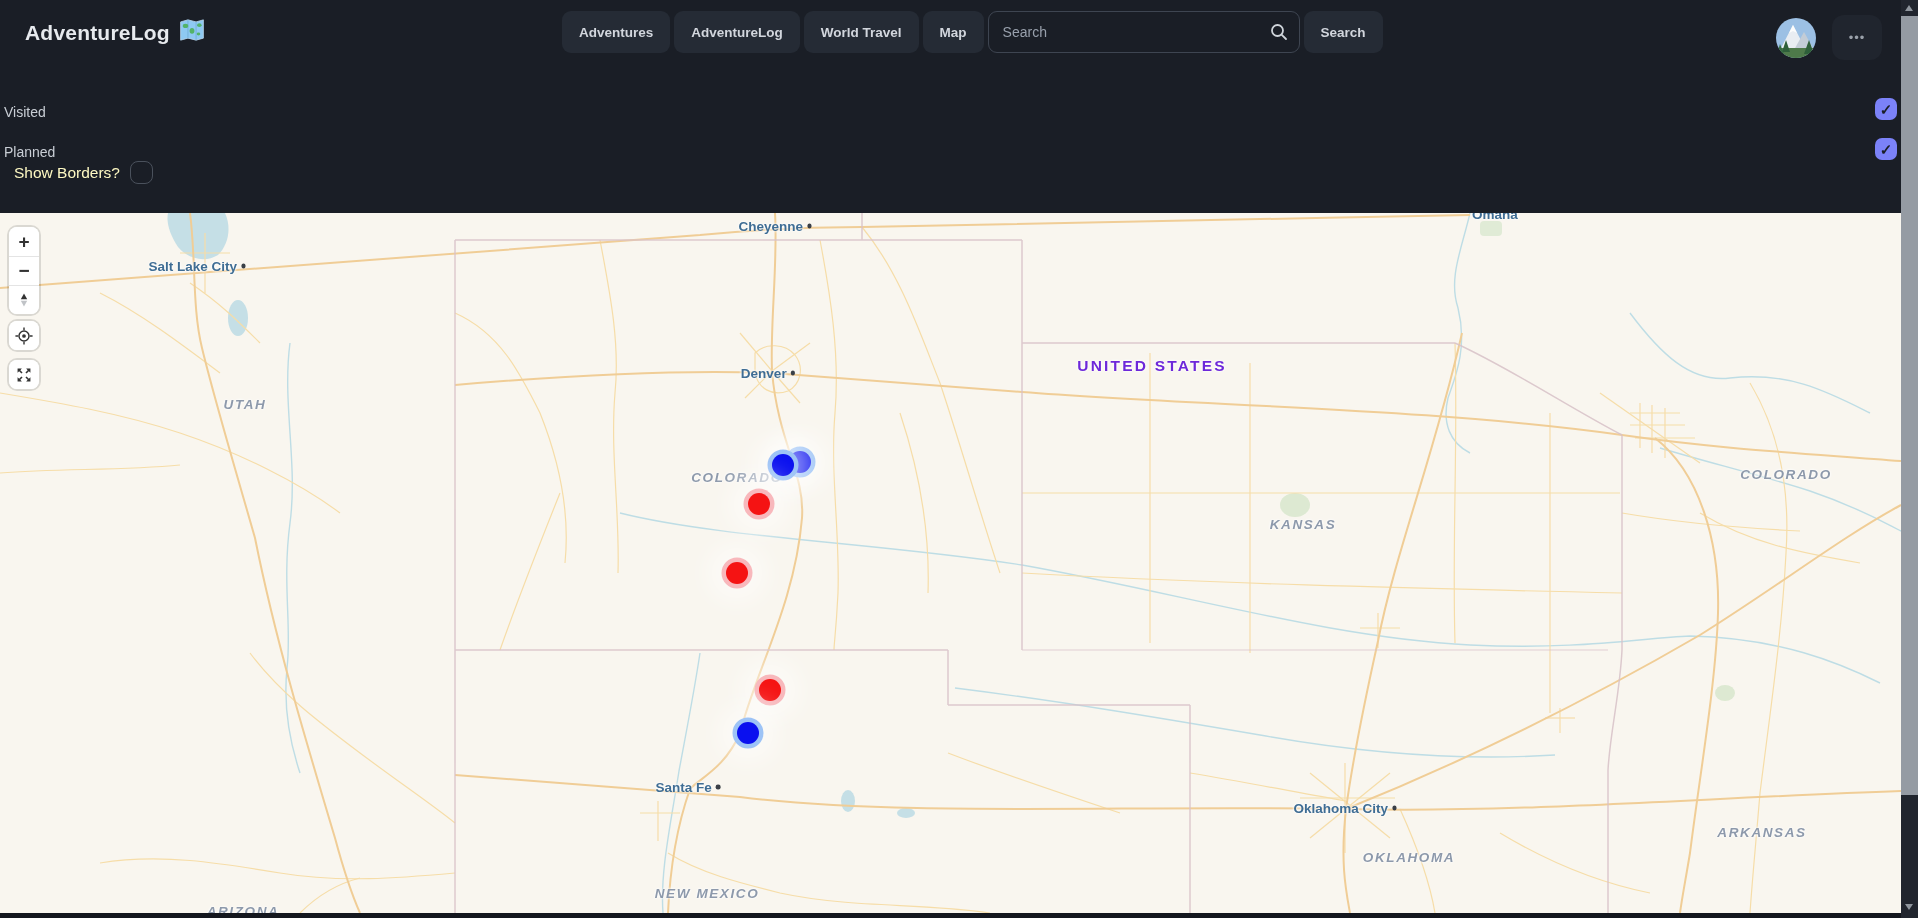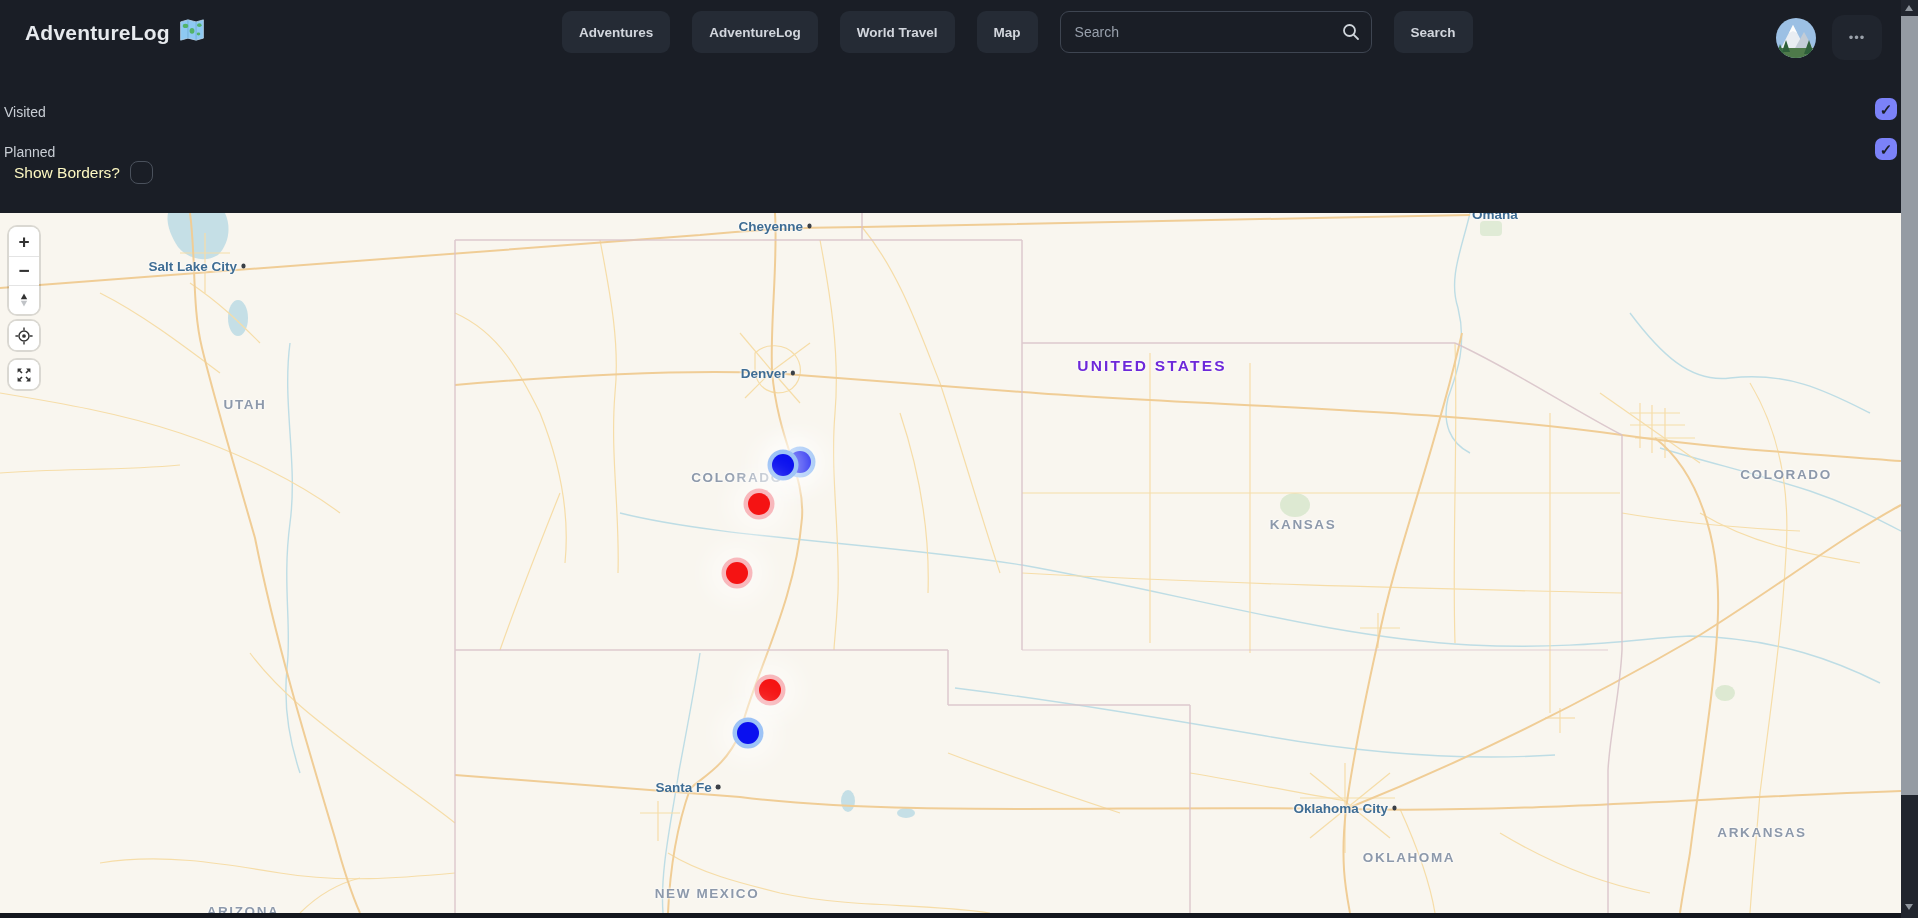--- a/index.html
+++ b/index.html
@@ -4,21 +4,21 @@
 <style>
   * { margin:0; padding:0; box-sizing:border-box; }
   html,body { width:1918px; height:918px; overflow:hidden; background:#14171e;
               font-family:"Liberation Sans", sans-serif; }
   .page { position:relative; width:1918px; height:918px; background:#1a1e26; }
 
   
   .header { position:relative; height:64px; background:#1a1e26; }
   .logo { position:absolute; left:25px; top:18px; display:flex; align-items:center; gap:9px;
           color:#e7eaee; font-size:21px; font-weight:bold; letter-spacing:.2px; }
-  .navwrap { position:absolute; left:562px; top:11px; display:flex; gap:22px; }
+  .navwrap { position:absolute; left:562px; top:11px; display:flex; gap:4px; }
   .navbtn { height:42px; padding:0 17px; border:none; border-radius:9px; background:#252b35;
             color:#d2d6dd; font-size:13.5px; font-weight:600; font-family:inherit; cursor:pointer;
             display:flex; align-items:center; }
   .searchbox { position:relative; }
   .searchbox input { width:312px; height:42px; background:transparent; border:1px solid #3e4551;
             border-radius:9px; color:#c6ccd4; font-size:14px; padding:0 38px 0 14px; font-family:inherit; }
   .searchbox input::placeholder { color:#98a0ac; }
   .search-icon { position:absolute; right:12px; top:12px; width:18px; height:18px; }
   .right-group { position:absolute; right:36px; top:15px; display:flex; align-items:center; gap:16px; }
   .avatar { width:40px; height:40px; border-radius:50%; overflow:hidden; flex:0 0 auto; cursor:pointer; }
@@ -43,21 +43,21 @@
                   margin-left:10px; background:transparent; cursor:pointer; }
 
   
   .map { position:absolute; left:0; top:213px; width:1901px; height:700px; background:#f9f6ef;
          overflow:hidden; cursor:grab; }
   .map svg.base { position:absolute; left:0; top:0; }
   .map-label { position:absolute; transform:translate(-50%,-50%); white-space:nowrap;
                display:inline-flex; align-items:center; gap:4px;
                text-shadow:0 0 3px #fff, 0 0 3px #fff; pointer-events:none; }
   .map-label.city { color:#3f6d94; font-size:13.5px; font-weight:bold; }
-  .map-label.state { color:#8d99ab; font-size:13.5px; font-weight:bold; letter-spacing:1.6px; }
+  .map-label.state { color:#8d99ab; font-size:13.5px; font-weight:bold; letter-spacing:1.6px;font-style:italic; }
   .map-label.country { color:#6d28d9; font-size:15.5px; font-weight:bold; letter-spacing:2.2px;text-align:right; }
   .map-label .dot { width:4.5px; height:4.5px; border-radius:50%; background:#3a3f46; }
   .marker { position:absolute; width:22px; height:22px; border-radius:50%;
             transform:translate(-50%,-50%); cursor:pointer; }
   .marker.blue { background:#0a10ef; box-shadow:0 0 0 4.5px #9dc3f6, 0 0 26px 18px rgba(255,255,255,.55); }
   .marker.red  { background:#f51313; box-shadow:0 0 0 4.5px #f8b8bc, 0 0 26px 18px rgba(255,255,255,.55); }
 
   
   .ctl-group { position:absolute; left:9px; background:#fff; border-radius:8px;
                box-shadow:0 0 0 2px rgba(0,0,0,.12); width:30px; overflow:hidden; }

